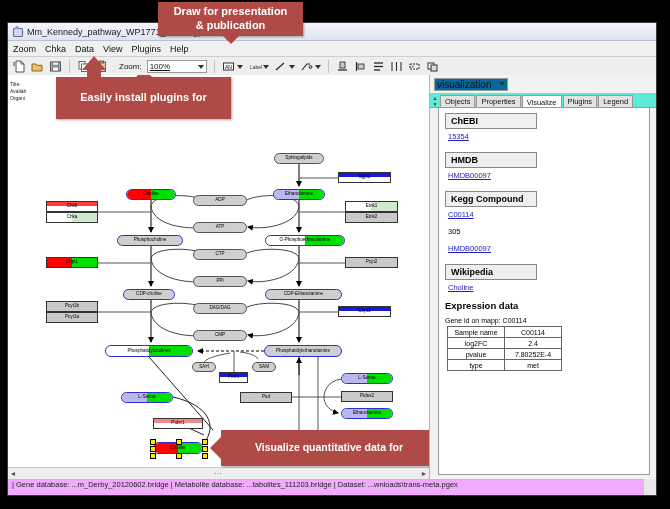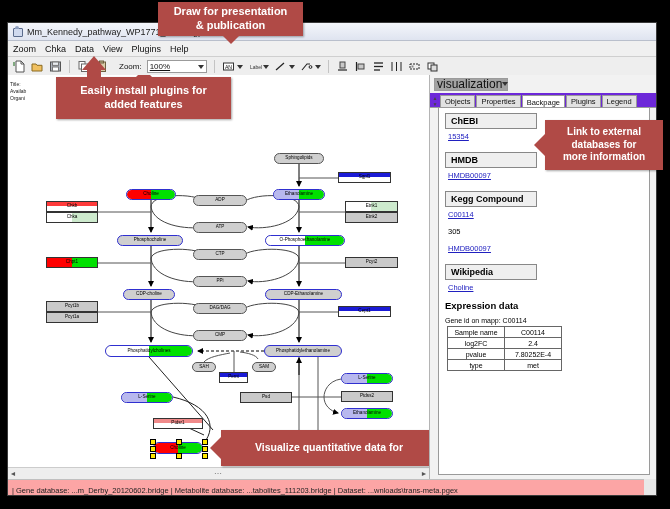--- a/index.html
+++ b/index.html
@@ -57,37 +57,37 @@
   .callout .ctext{padding:3px 6px;line-height:1.25;}
   .arrow-down{position:absolute;left:50%;transform:translateX(-50%);bottom:-8px;width:0;height:0;
               border-left:9px solid transparent;border-right:9px solid transparent;border-top:9px solid #b04a46;}
   .arrow-up{position:absolute;left:50%;transform:translateX(-50%);top:-8px;width:0;height:0;
               border-left:9px solid transparent;border-right:9px solid transparent;border-bottom:9px solid #b04a46;}
   .arrow-left{position:absolute;top:50%;transform:translateY(-50%);left:-11px;width:0;height:0;
               border-top:11px solid transparent;border-bottom:11px solid transparent;border-right:11px solid #b04a46;}
 
   
   #vis-row{height:18px;display:flex;align-items:center;padding-left:4px;}
-  #vis-combo{width:74px;height:13px;background:#a3a3a3;border:1px solid #9b9b9b;display:flex;align-items:center;justify-content:space-between;font-size:12px;color:#111;padding:4px 2px;box-sizing:border-box;}
-  #tabrow{display:flex;align-items:flex-end;height:14px;padding-left:10px;border-bottom:1px solid #9a9a9a;background:#6d28d9;}
+  #vis-combo{width:74px;height:13px;background:#0369a1;border:1px solid #9b9b9b;display:flex;align-items:center;justify-content:space-between;font-size:10px;color:#111;padding:4px 2px;box-sizing:border-box;}
+  #tabrow{display:flex;align-items:flex-end;height:14px;padding-left:10px;border-bottom:1px solid #9a9a9a;background:#5eead4;}
   .tab{font-size:7.5px;color:#111;padding:1px 4px 1px 4px;border:1px solid #9a9a9a;border-bottom:none;background:#e2e2e2;margin-right:1px;line-height:1.2;}
   .tab.sel{background:#fff;position:relative;top:1px;padding-top:2px;}
   #tabscroll{position:absolute;left:2px;top:20px;width:6px;height:12px;font-size:5px;color:#444;line-height:6px;text-align:center;}
   #bp{position:absolute;left:8px;top:32px;right:6px;bottom:4px;background:#fff;border:1px solid #9a9a9a;overflow:hidden;padding:2px 0 0 6px;box-sizing:border-box;}
   .db-head{display:inline-block;min-width:80px;border:1px solid #888;background:#efefef;font-size:9px;font-weight:bold;color:#000;padding:2px 5px;margin-bottom:3px;}
   .db-link{font-size:7.5px;color:#2020c0;text-decoration:underline;margin:0 0 8px 3px;display:block;}
   .db-plain{font-size:7.5px;color:#000;margin:0 0 8px 3px;display:block;}
   #exp-title{font-size:9.5px;font-weight:bold;color:#000;margin:2px 0 6px 0;}
   #gene-id{font-size:7px;color:#000;margin-bottom:2px;}
   table.dtl{border-collapse:collapse;margin-left:2px;}
   table.dtl td{border:1px solid #666;font-size:7px;color:#000;padding:1.5px 4px;text-align:center;min-width:48px;}
 
   
-  #statusbar{position:absolute;left:0;right:12px;bottom:0;height:15px;background:#fca5a5;border-top:1px solid #c0c0c0;
-             display:flex;align-items:flex-end;padding-left:4px;}
+  #statusbar{position:absolute;left:0;right:12px;bottom:0;height:15px;background:#f0abfc;border-top:1px solid #c0c0c0;
+             display:flex;align-items:flex-start;padding-left:4px;}
   #statusbar span{font-size:7.5px;color:#222;white-space:nowrap;}
 </style>
 </head>
 <body>
 
 <div id="root">
 
   <div id="app">
 
     <div id="titlebar">
@@ -413,21 +413,20 @@
               <div class="handle" style="left: 142px; top: 371px;"></div>
               <div class="handle" style="left: 194px; top: 371px;"></div>
               <div class="handle" style="left: 142px; top: 378px;"></div>
               <div class="handle" style="left: 168px; top: 378px;"></div>
               <div class="handle" style="left: 194px; top: 378px;"></div>
             </div>
 
           <div class="callout" style="left:48px;top:2px;width:175px;height:42px;font-size:11px;">
             <div class="ctext">
               <div>Easily install plugins for</div>
-              <div>added features</div>
             </div>
             <span class="arrow-up"></span>
           </div>
 
           <div class="callout" style="left:213px;top:355px;width:216px;height:36px;font-size:10.5px;">
             <div class="ctext">
               <div>Visualize quantitative data  for</div>
             </div>
             <span class="arrow-left"></span>
           </div>
@@ -445,21 +444,21 @@
         <div id="vis-row">
           <div id="vis-combo">
             <span>visualization</span>
             <span class="caret"></span>
           </div>
         </div>
         <div id="tabscroll">▲<br>▼</div>
         <div id="tabrow">
           <div class="tab">Objects</div>
           <div class="tab">Properties</div>
-          <div class="tab sel">Backpage</div>
+          <div class="tab sel">Visualize</div>
           <div class="tab">Plugins</div>
           <div class="tab">Legend</div>
         </div>
 
         <div id="bp">
           <div class="db-head">ChEBI</div>
           <a class="db-link">15354</a>
 
           <div class="db-head">HMDB</div>
           <a class="db-link">HMDB00097</a>
@@ -510,22 +509,14 @@
       <div>Draw for presentation</div>
       <div>&amp; publication</div>
     </div>
     <span class="arrow-down"></span>
   </div>
 
   <div style="position:absolute;left:82px;top:56px;width:0;height:0;z-index:21;
               border-left:12px solid transparent;border-right:12px solid transparent;border-bottom:14px solid #b04a46;"></div>
   <div style="position:absolute;left:87px;top:68px;width:14px;height:10px;background:#b04a46;z-index:21;"></div>
 
-  <div class="callout" style="left:545px;top:120px;width:118px;height:50px;font-size:10px;z-index:25;">
-    <div class="ctext">
-      <div>Link  to external</div>
-      <div>databases  for</div>
-      <div>more information</div>
-    </div>
-    <span class="arrow-left"></span>
-  </div>
 
 </div>
 
 </body></html>

